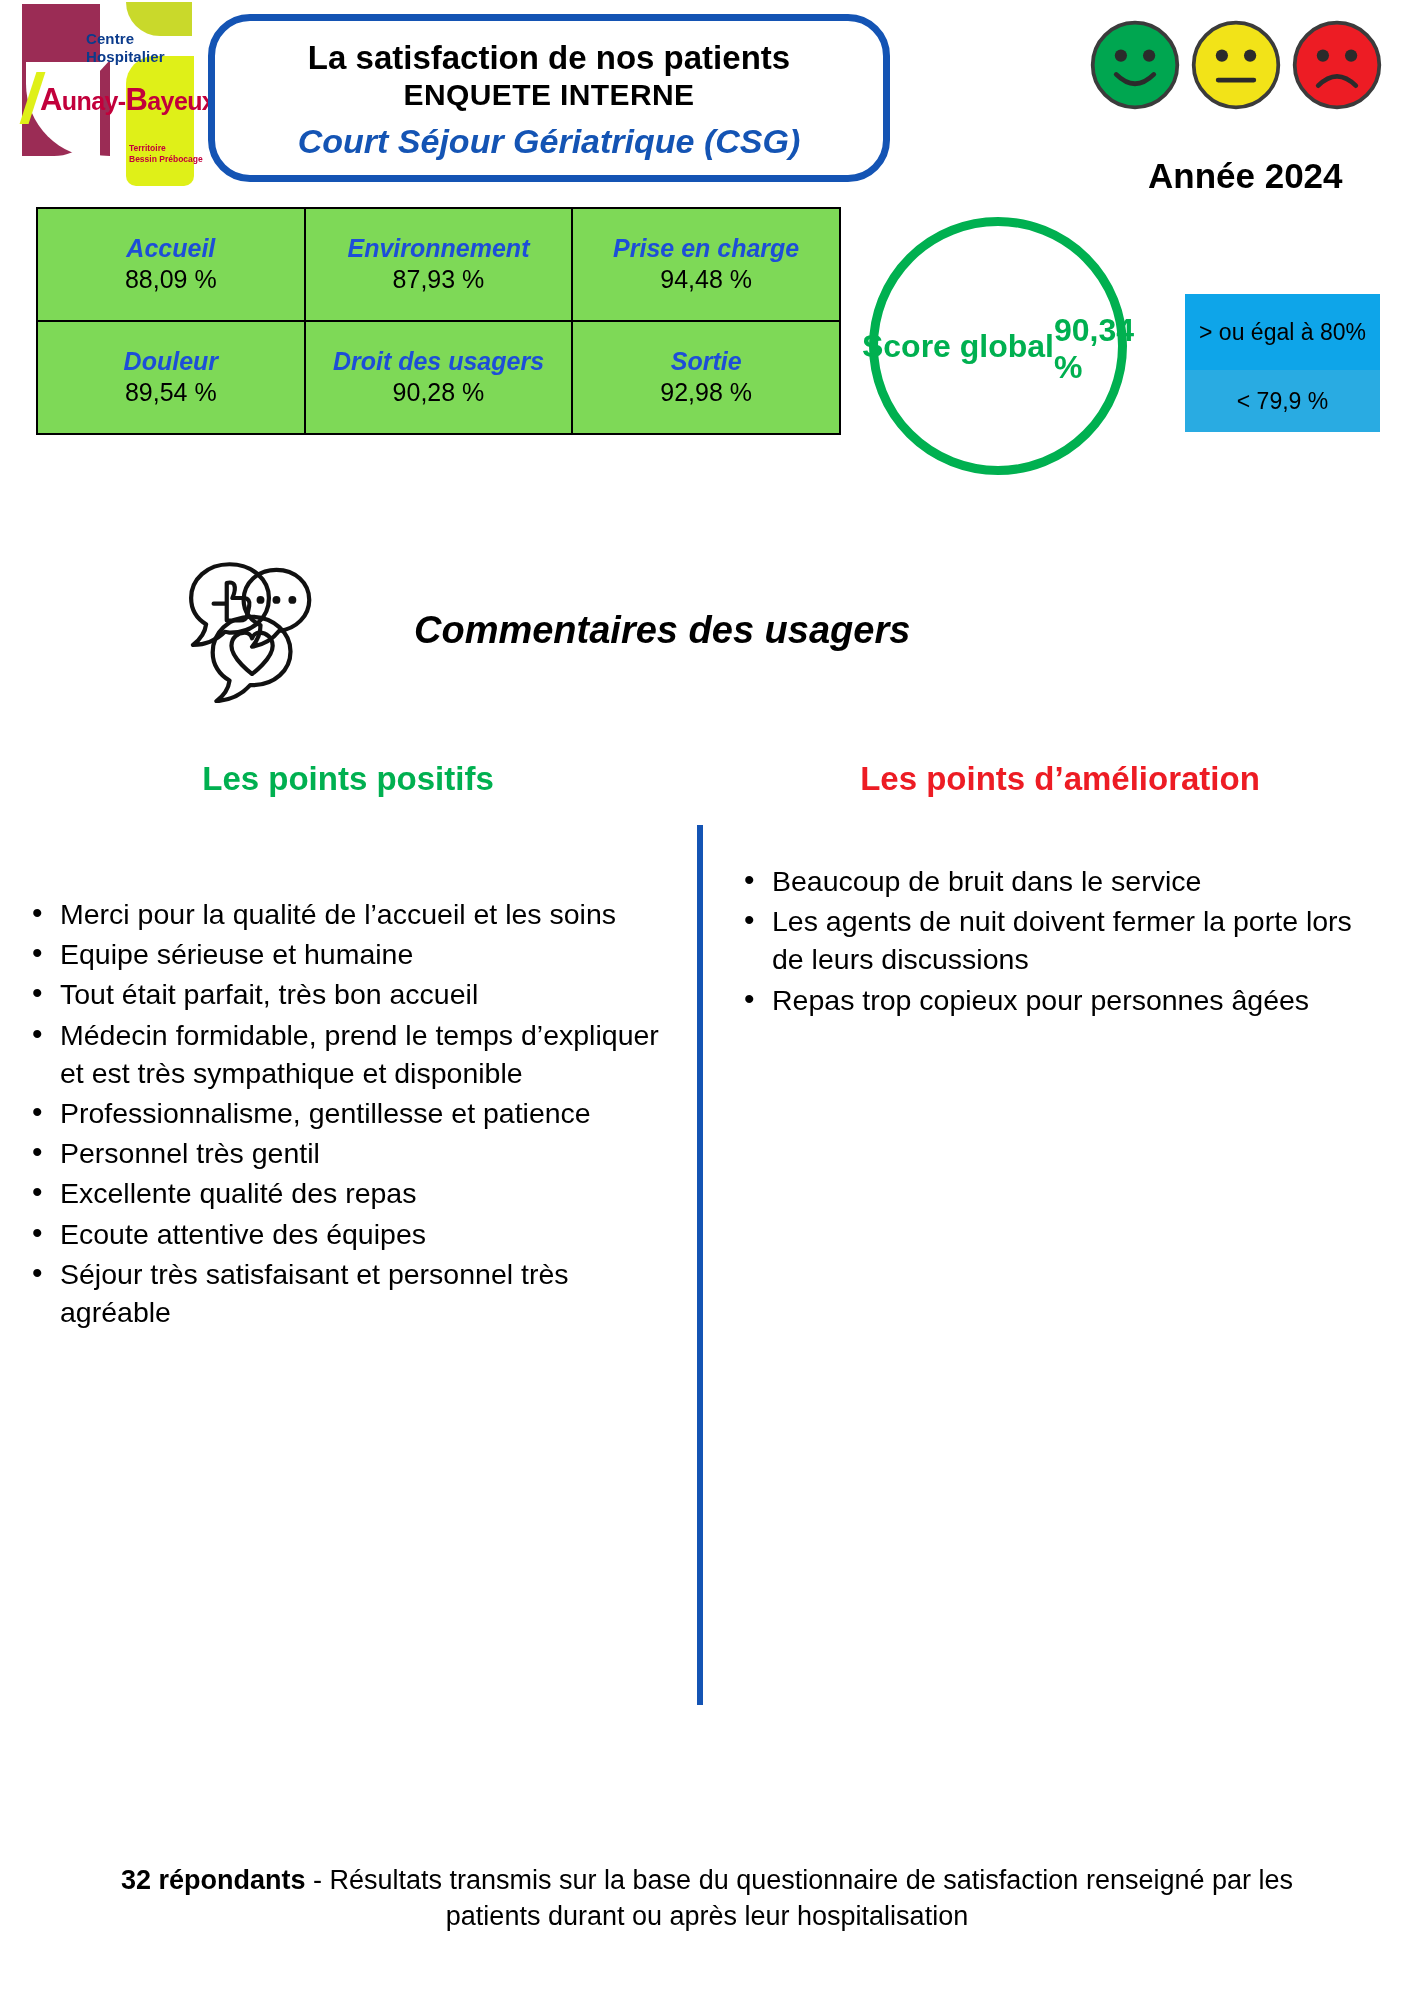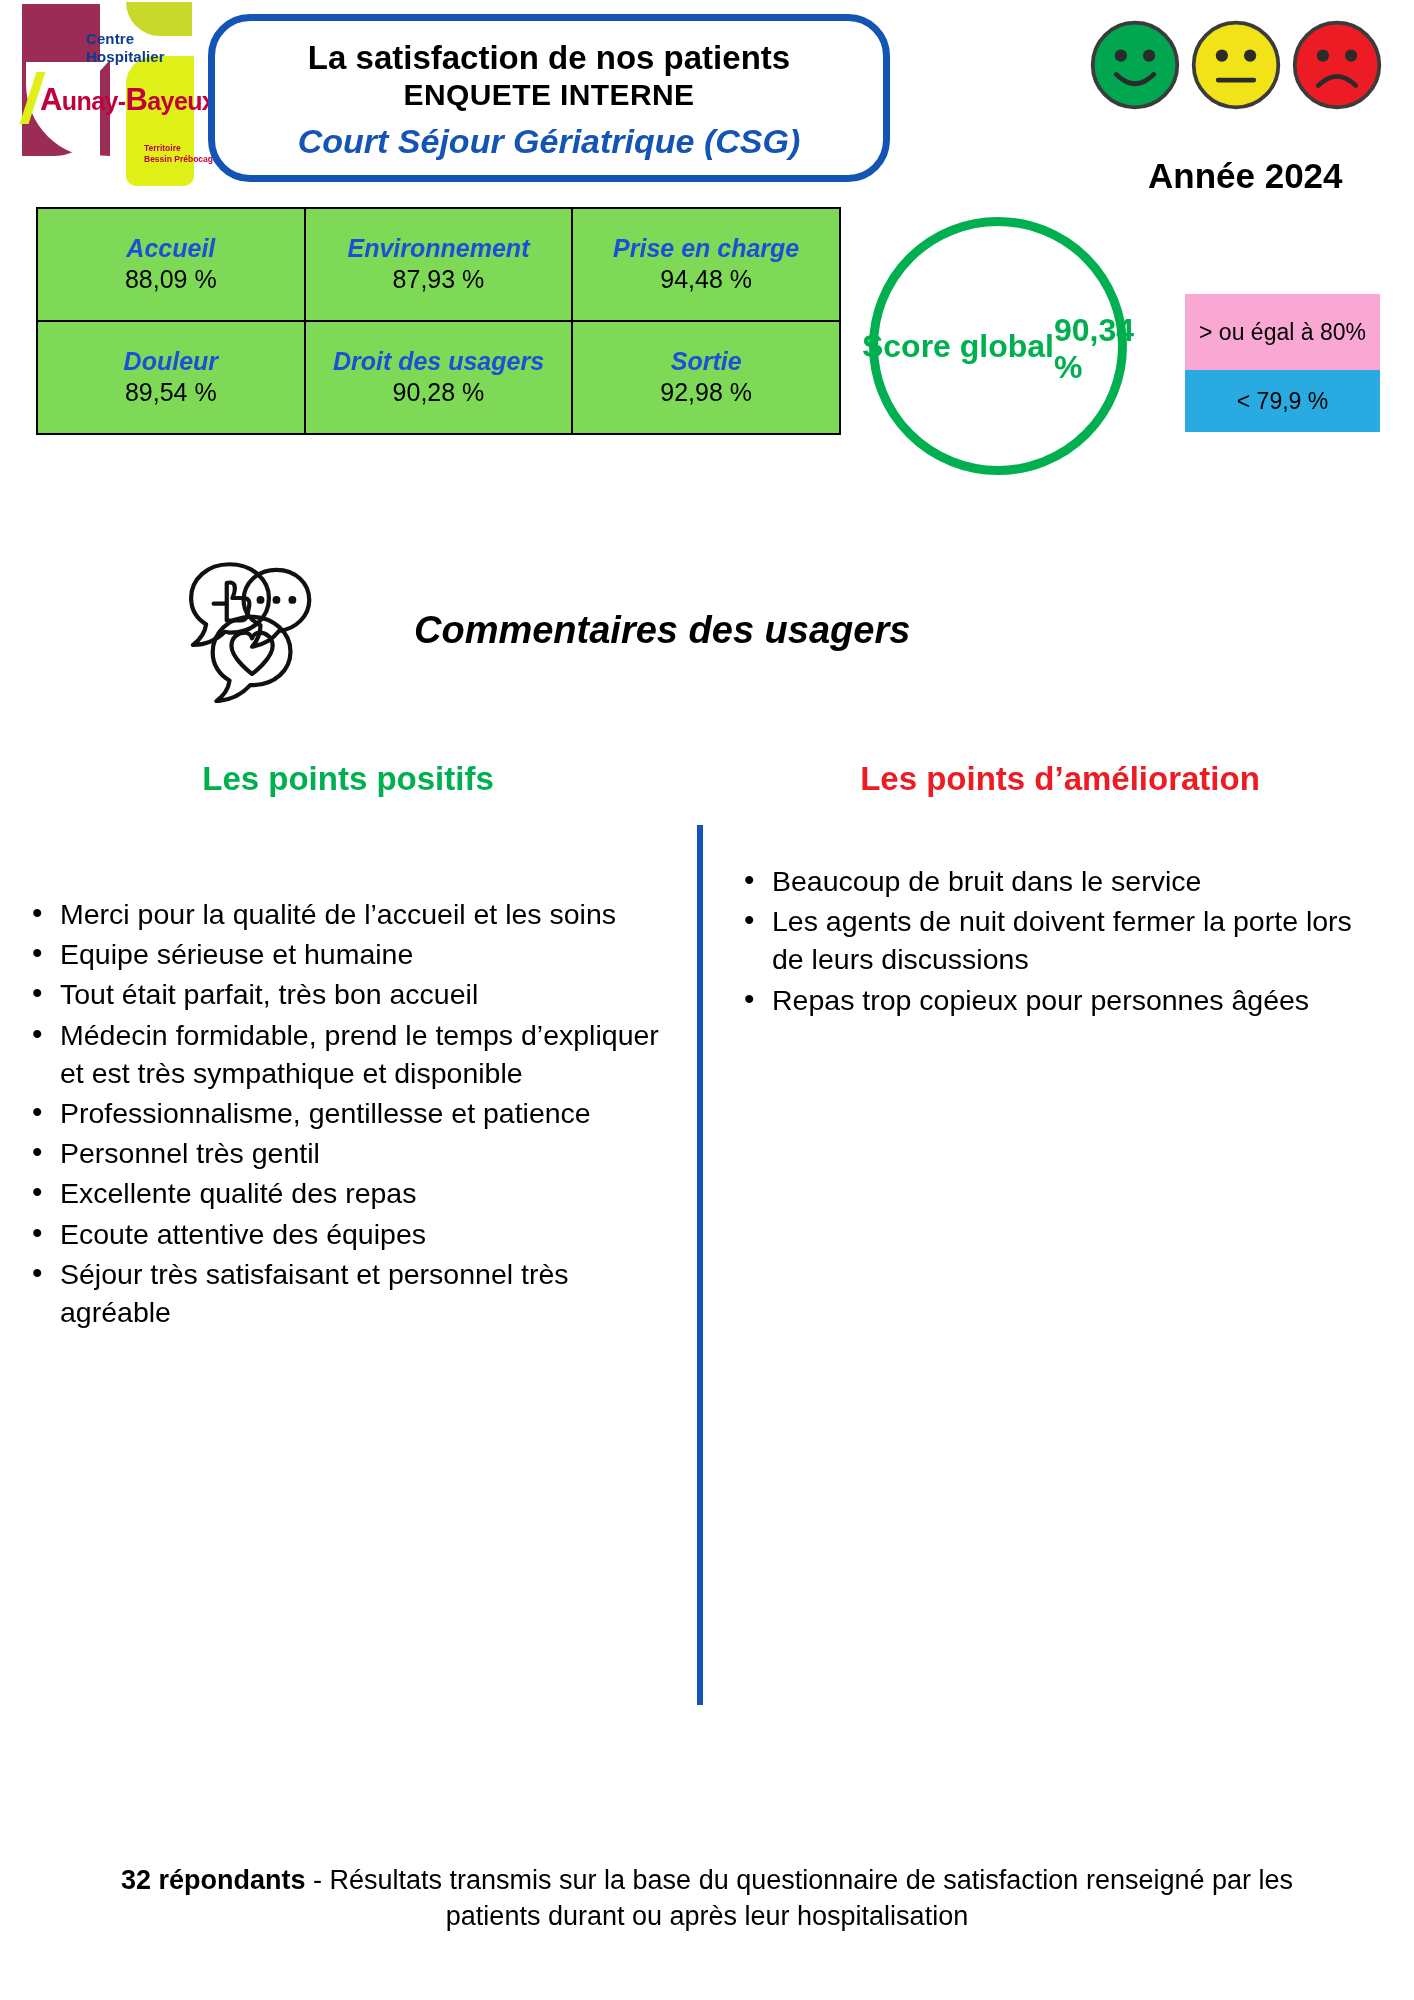--- a/index.html
+++ b/index.html
@@ -84,21 +84,21 @@
     left: 32px; top: 82px;
     font-size: 25px;
     font-weight: bold;
     color: #c2003b;
     letter-spacing: -.6px;
     white-space: nowrap;
   }
   .logo-name .cap { font-size: 31px; }
   .logo-territoire {
     position: absolute;
-    left: 136px; top: 143px;
+    left: 121px; top: 143px;
     font-size: 8.5px;
     font-weight: bold;
     color: #c2003b;
     line-height: 1.3;
   }
 
   
   .title-pill {
     position: absolute;
     left: 208px; top: 14px;
@@ -227,21 +227,21 @@
   .legend-item {
     display: flex;
     align-items: center;
     justify-content: center;
     text-align: center;
     font-size: 23px;
     color: #000000;
     line-height: 1.24;
     padding: 8px 6px;
   }
-  .legend-good { background: #f9a8d4; height: 76px; }
+  .legend-good { background: #0ea5e9; height: 76px; }
   .legend-bad  { background: #29abe2; height: 62px; }
 
   
   .comments-section {
     position: absolute;
     left: 0; top: 567px;
     width: 1414px;
     height: 120px;
   }
   .comments-icon {

